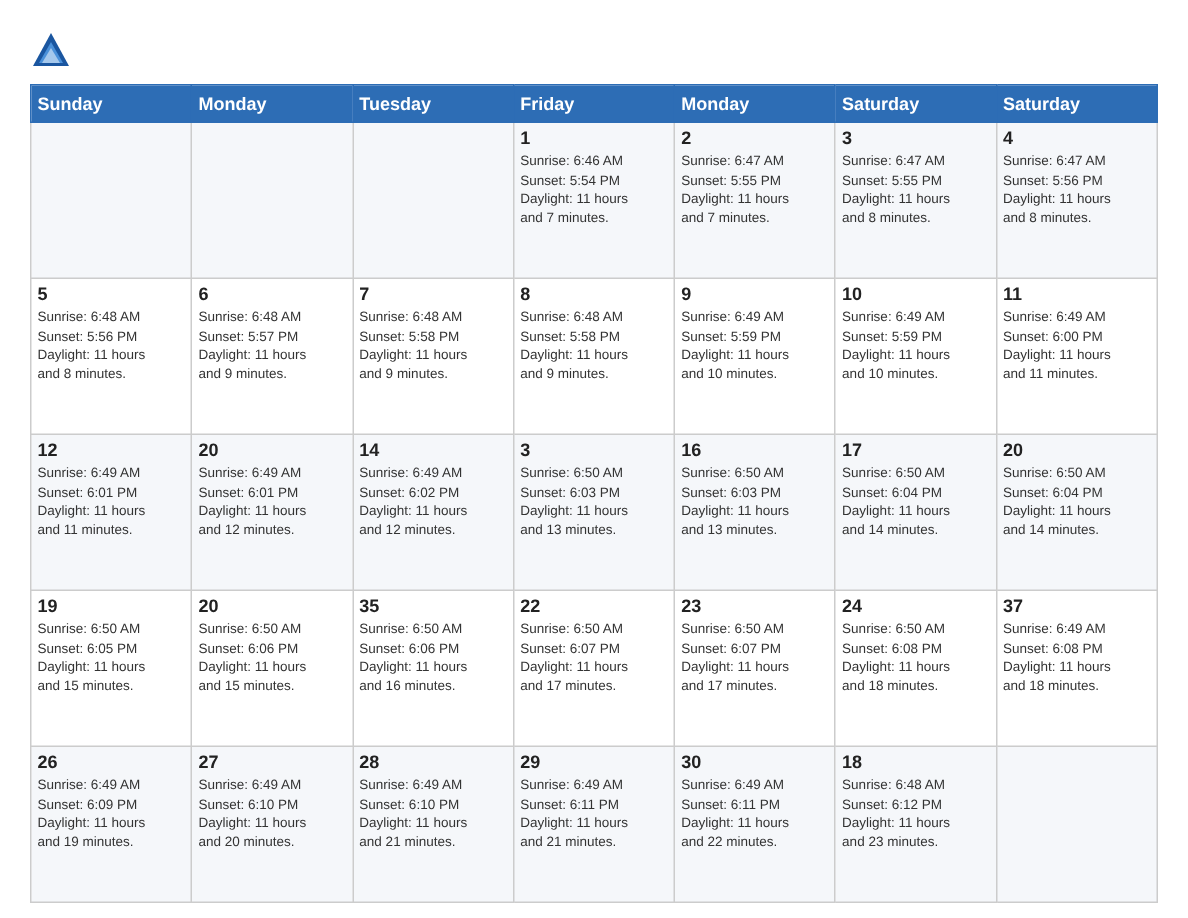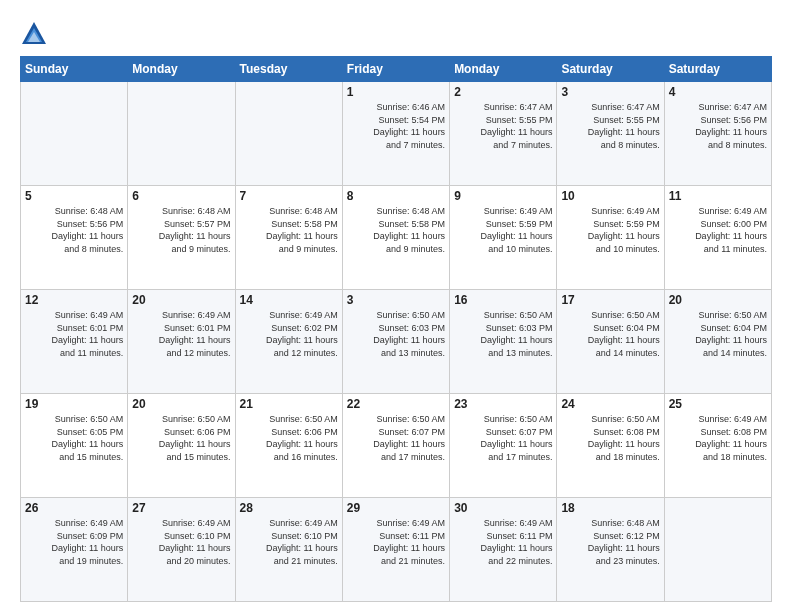--- a/index.html
+++ b/index.html
@@ -96,21 +96,20 @@
       font-size: 12px;
       font-weight: bold;
       color: #222;
       display: block;
       margin-bottom: 2px;
     }
     .day-info {
       font-size: 9px;
       color: #333;
       line-height: 1.4;
-      text-align: right;
     }
     .empty {
       background: #f5f7fa !important;
     }
   </style>
 </head>
 <body>
 
 <div class="page">
   <div class="header">
@@ -288,21 +287,21 @@
 and 15 minutes.</div>
           </td>
           <td>
             <span class="day-num">20</span>
             <div class="day-info" style="white-space: pre-line;">Sunrise: 6:50 AM
 Sunset: 6:06 PM
 Daylight: 11 hours
 and 15 minutes.</div>
           </td>
           <td>
-            <span class="day-num">21</span>
+            <span class="day-num">35</span>
             <div class="day-info" style="white-space: pre-line;">Sunrise: 6:50 AM
 Sunset: 6:06 PM
 Daylight: 11 hours
 and 16 minutes.</div>
           </td>
           <td>
             <span class="day-num">22</span>
             <div class="day-info" style="white-space: pre-line;">Sunrise: 6:50 AM
 Sunset: 6:07 PM
 Daylight: 11 hours
@@ -316,21 +315,21 @@
 and 17 minutes.</div>
           </td>
           <td>
             <span class="day-num">24</span>
             <div class="day-info" style="white-space: pre-line;">Sunrise: 6:50 AM
 Sunset: 6:08 PM
 Daylight: 11 hours
 and 18 minutes.</div>
           </td>
           <td>
-            <span class="day-num">25</span>
+            <span class="day-num">37</span>
             <div class="day-info" style="white-space: pre-line;">Sunrise: 6:49 AM
 Sunset: 6:08 PM
 Daylight: 11 hours
 and 18 minutes.</div>
           </td>
         </tr>
         <tr>
           <td>
             <span class="day-num">26</span>
             <div class="day-info" style="white-space: pre-line;">Sunrise: 6:49 AM

